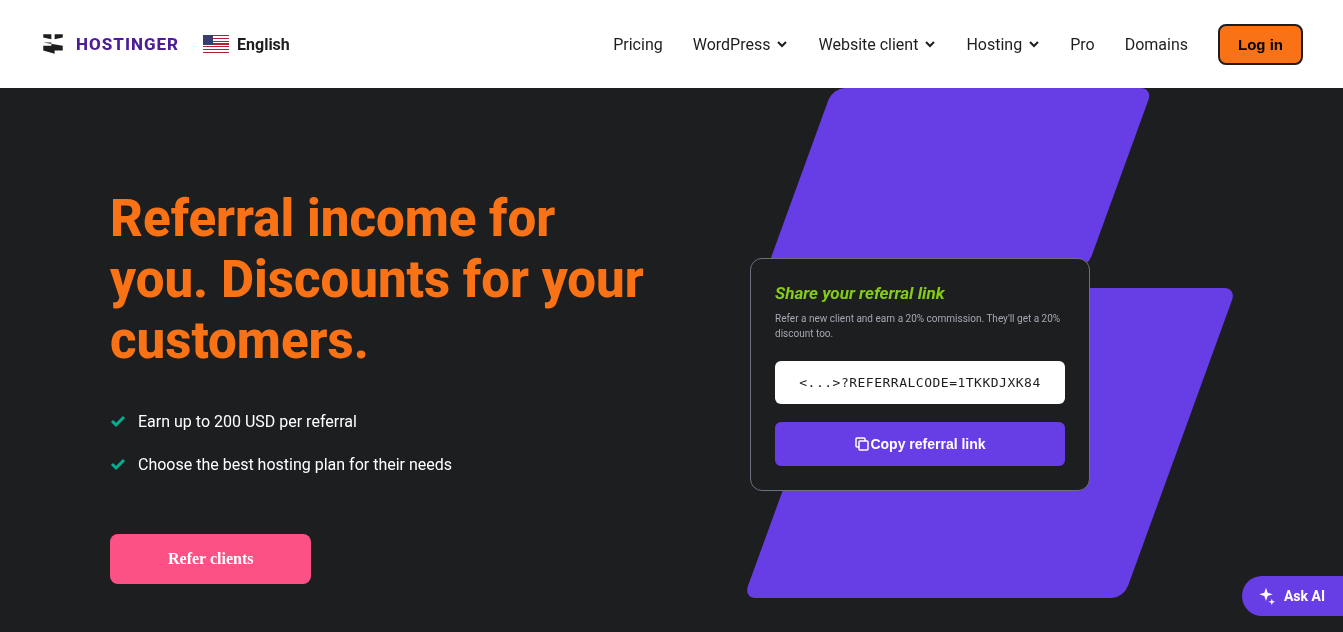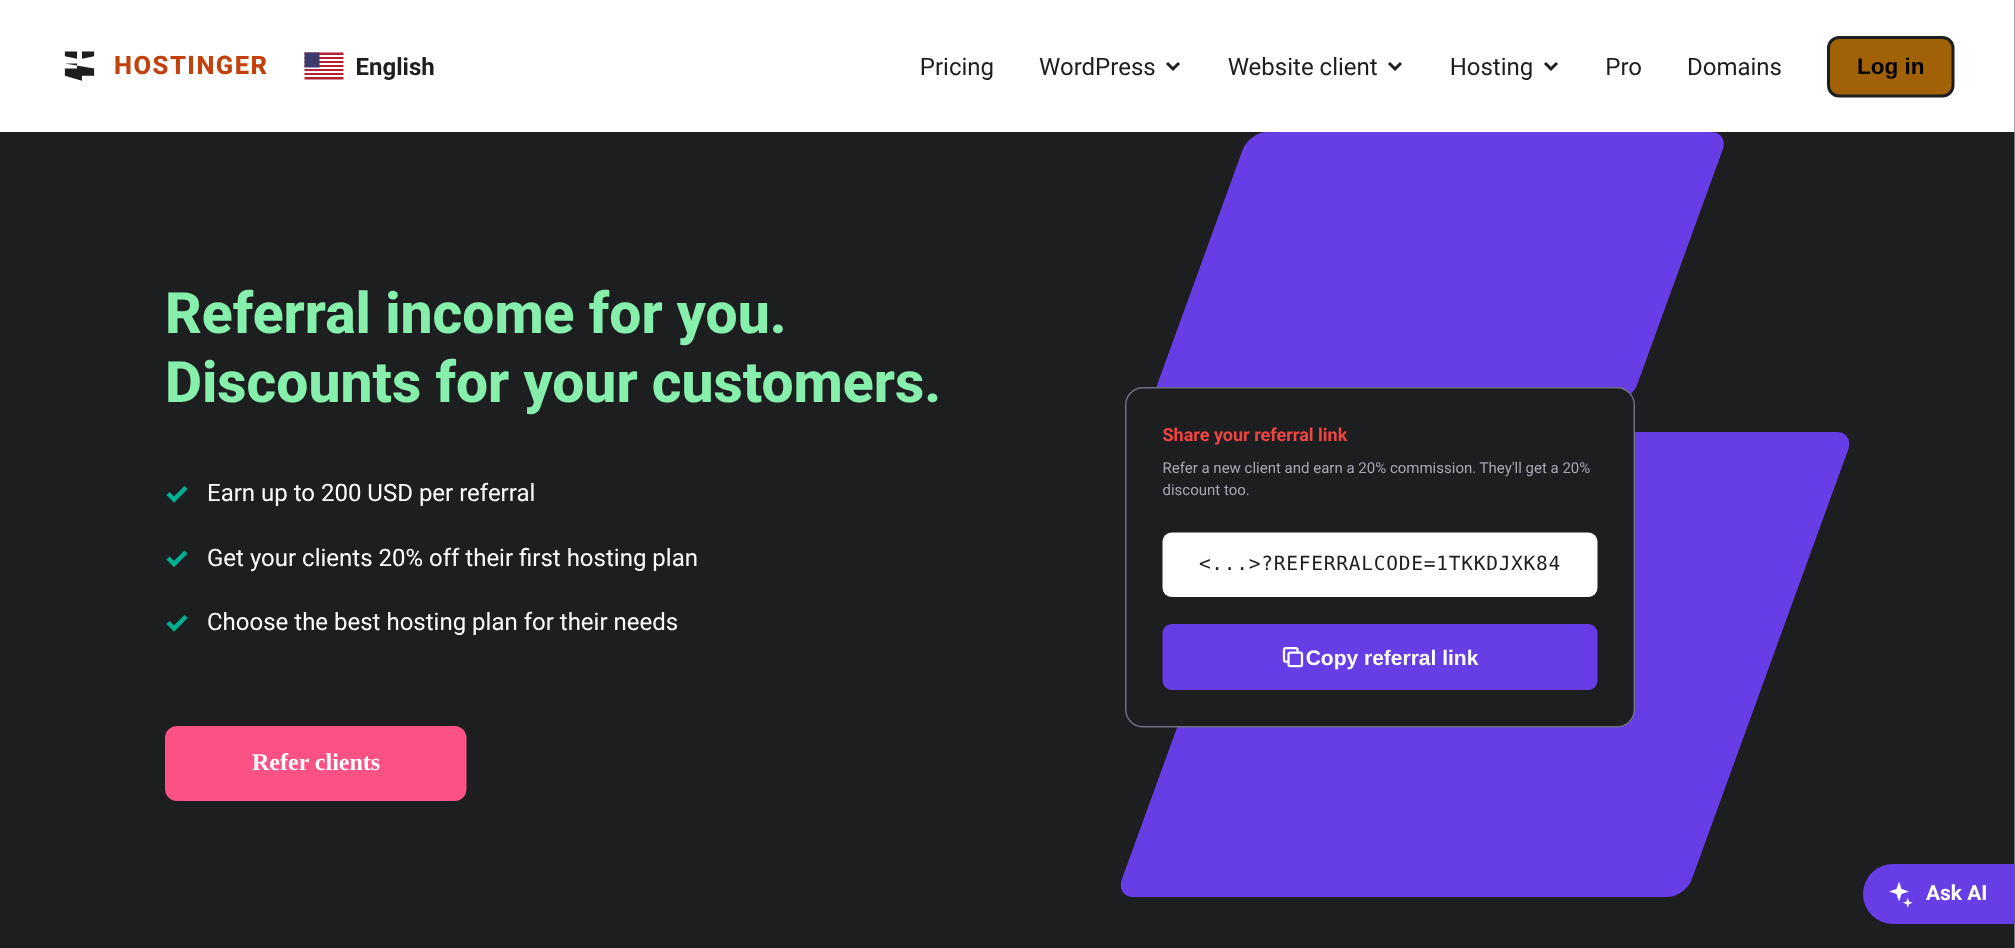--- a/index.html
+++ b/index.html
@@ -1,42 +1,42 @@
 <!DOCTYPE html>
 <html><head>
 <meta charset="utf-8">
 <style>
 * { margin: 0; padding: 0; box-sizing: border-box; }
 body { font-family: -apple-system, BlinkMacSystemFont, 'Segoe UI', Roboto, sans-serif; width: 1343px; }
 .header { background: #fff; height: 88px; display: flex; align-items: center; padding: 0 40px; justify-content: space-between; }
 .header-left { display: flex; align-items: center; gap: 24px; }
 .logo { display: flex; align-items: center; gap: 10px; }
 .logo-icon { width: 26px; height: 26px; }
-.logo-text { font-weight: 800; font-size: 17px; letter-spacing: 1px; color: #c2410c; }
+.logo-text { font-weight: 800; font-size: 17px; letter-spacing: 1px; color: #4c1d95; }
 .lang { display: flex; align-items: center; gap: 8px; cursor: pointer; }
 .flag { width: 26px; height: 18px; background: linear-gradient(to bottom, #b22234 0%, #b22234 7.7%, #fff 7.7%, #fff 15.4%, #b22234 15.4%, #b22234 23.1%, #fff 23.1%, #fff 30.8%, #b22234 30.8%, #b22234 38.5%, #fff 38.5%, #fff 46.2%, #b22234 46.2%, #b22234 53.8%, #fff 53.8%, #fff 61.5%, #b22234 61.5%, #b22234 69.2%, #fff 69.2%, #fff 76.9%, #b22234 76.9%, #b22234 84.6%, #fff 84.6%, #fff 92.3%, #b22234 92.3%, #b22234 100%); position: relative; }
 .flag::before { content: ''; position: absolute; top: 0; left: 0; width: 40%; height: 53.8%; background: #3c3b6e; }
 .lang-text { font-weight: 700; font-size: 16px; color: #1d1e20; }
 .header-right { display: flex; align-items: center; gap: 30px; }
 .nav-item { font-size: 16px; color: #1d1e20; cursor: pointer; display: flex; align-items: center; gap: 6px; }
 .chevron { width: 12px; height: 12px; }
-.login-btn { border: 2px solid #1d1e20; border-radius: 8px; padding: 10px 18px; font-weight: 700; font-size: 15px; cursor: pointer; background: #a16207; }
+.login-btn { border: 2px solid #1d1e20; border-radius: 8px; padding: 10px 18px; font-weight: 700; font-size: 15px; cursor: pointer; background: #f97316; }
 .hero { background: #1d1e20; min-height: 544px; display: flex; padding: 100px 110px 60px 110px; position: relative; overflow: hidden; }
 .hero-left { flex: 1; max-width: 540px; }
-.hero-title { font-size: 38px; font-weight: 800; color: #86efac; line-height: 1.2; margin-bottom: 40px; }
+.hero-title { font-size: 51px; font-weight: 800; color: #f97316; line-height: 1.2; margin-bottom: 40px; }
 .benefits { list-style: none; margin-bottom: 60px; }
 .benefits li { display: flex; align-items: center; gap: 12px; color: #fff; font-size: 16px; margin-bottom: 24px; }
 .check-icon { color: #00b090; flex-shrink: 0; }
 .refer-btn { background: #fc5185; color: #fff; border: none; border-radius: 8px; padding: 16px 58px; font-weight: 700; font-size: 16px; cursor: pointer; font-family: Liberation Serif, serif; }
 .hero-right { position: relative; width: 500px; }
 .bg-shape { position: absolute; background: #673de6; }
 .shape1 { width: 320px; height: 180px; top: -100px; right: 30px; transform: skewX(-20deg); border-radius: 12px; }
 .shape2 { width: 380px; height: 310px; top: 100px; right: -30px; transform: skewX(-20deg); border-radius: 12px; }
 .referral-card { position: absolute; top: 70px; right: 60px; width: 340px; background: #1d1e20; border: 1px solid #6d7081; border-radius: 12px; padding: 24px; z-index: 10; }
-.card-title { color: #ef4444; font-weight: 700; font-size: 12px; margin-bottom: 8px; }
+.card-title { color: #84cc16; font-weight: 700; font-size: 17px; margin-bottom: 8px; font-style: italic; }
 .card-desc { color: #a5a7b3; font-size: 10px; line-height: 1.5; margin-bottom: 20px; }
 .code-box { background: #fff; border-radius: 6px; padding: 14px; text-align: center; font-size: 13px; font-family: monospace; color: #1d1e20; margin-bottom: 18px; letter-spacing: 0.5px; }
 .copy-btn { width: 100%; background: #673de6; color: #fff; border: none; border-radius: 6px; padding: 14px; font-weight: 600; font-size: 14px; cursor: pointer; display: flex; align-items: center; justify-content: center; gap: 0; }
 .copy-icon { width: 16px; height: 16px; }
 .ask-ai { position: fixed; bottom: 16px; right: 0; background: #673de6; color: #fff; border-radius: 24px 0 0 24px; padding: 10px 18px 10px 14px; display: flex; align-items: center; gap: 8px; font-weight: 700; font-size: 14px; cursor: pointer; }
 .ai-icon { width: 20px; height: 20px; }
 </style>
 </head>
 <body>
 
@@ -92,26 +92,20 @@
       <li>
         <svg class="check-icon" width="16" height="16" viewBox="0 0 16 16" fill="none" stroke="currentColor" stroke-width="3">
             <path d="M2 8 L6 12 L14 4"></path>
           </svg>
         <span>Earn up to 200 USD per referral</span>
       </li>
       <li>
         <svg class="check-icon" width="16" height="16" viewBox="0 0 16 16" fill="none" stroke="currentColor" stroke-width="3">
             <path d="M2 8 L6 12 L14 4"></path>
           </svg>
-        <span>Get your clients 20% off their first hosting plan</span>
-      </li>
-      <li>
-        <svg class="check-icon" width="16" height="16" viewBox="0 0 16 16" fill="none" stroke="currentColor" stroke-width="3">
-            <path d="M2 8 L6 12 L14 4"></path>
-          </svg>
         <span>Choose the best hosting plan for their needs</span>
       </li>
     </ul>
     <button class="refer-btn">Refer clients</button>
   </div>
   <div class="hero-right">
     <div class="bg-shape shape1"></div>
     <div class="bg-shape shape2"></div>
     <div class="referral-card">
       <div class="card-title">Share your referral link</div>

